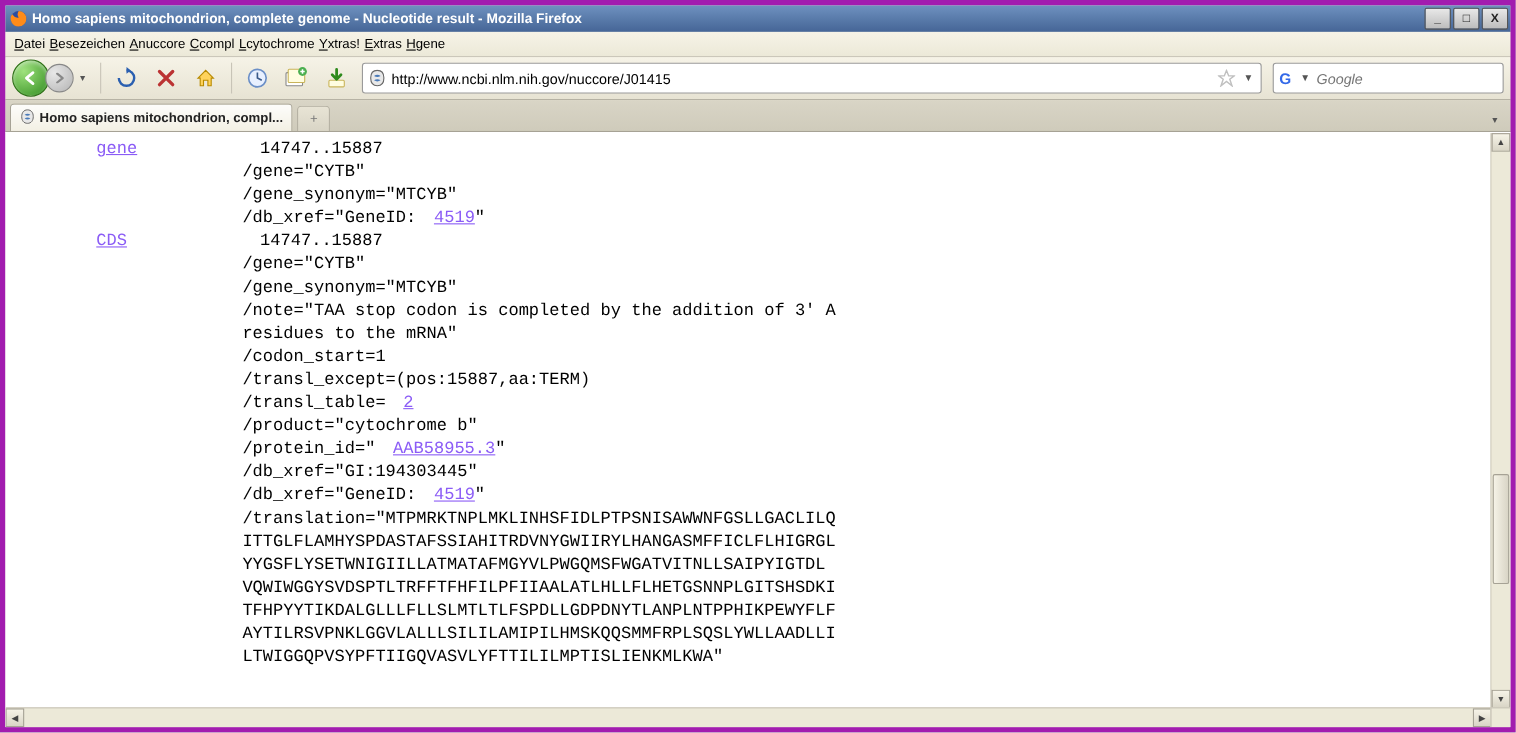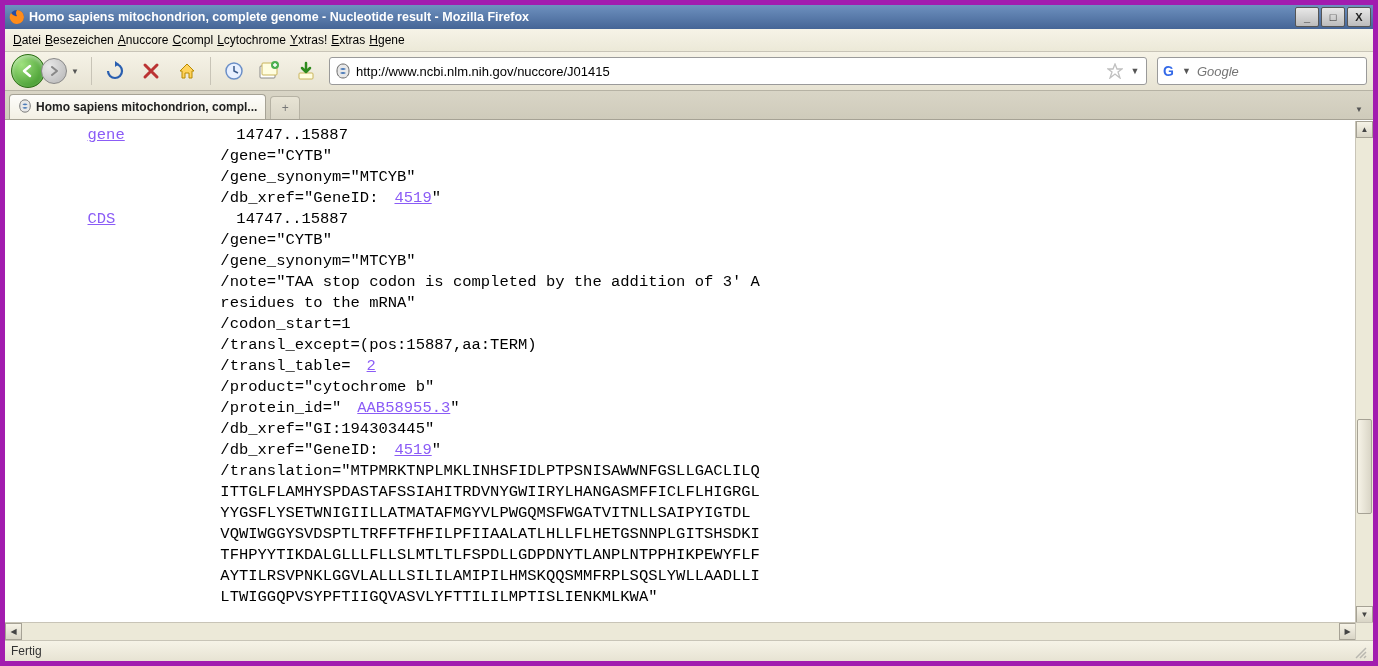--- a/index.html
+++ b/index.html
@@ -459,22 +459,14 @@
       <div class="scrollbtn">▼</div>
     </div>
     <div class="scroll-h">
       <div class="scrollbtn">◀</div>
       <div class="track"></div>
       <div class="scrollbtn">▶</div>
     </div>
     <div class="corner"></div>
   </div>
 
-  <div class="statusbar">
-    <span>Fertig</span>
-    <span class="status-grip">
-      <svg width="14" height="14" viewBox="0 0 14 14">
-        <path d="M3 13 L13 3 M7 13 L13 7 M11 13 L13 11" stroke="#888" stroke-width="1.5"></path>
-      </svg>
-    </span>
-  </div>
 
 </div>
 
 </body></html>

